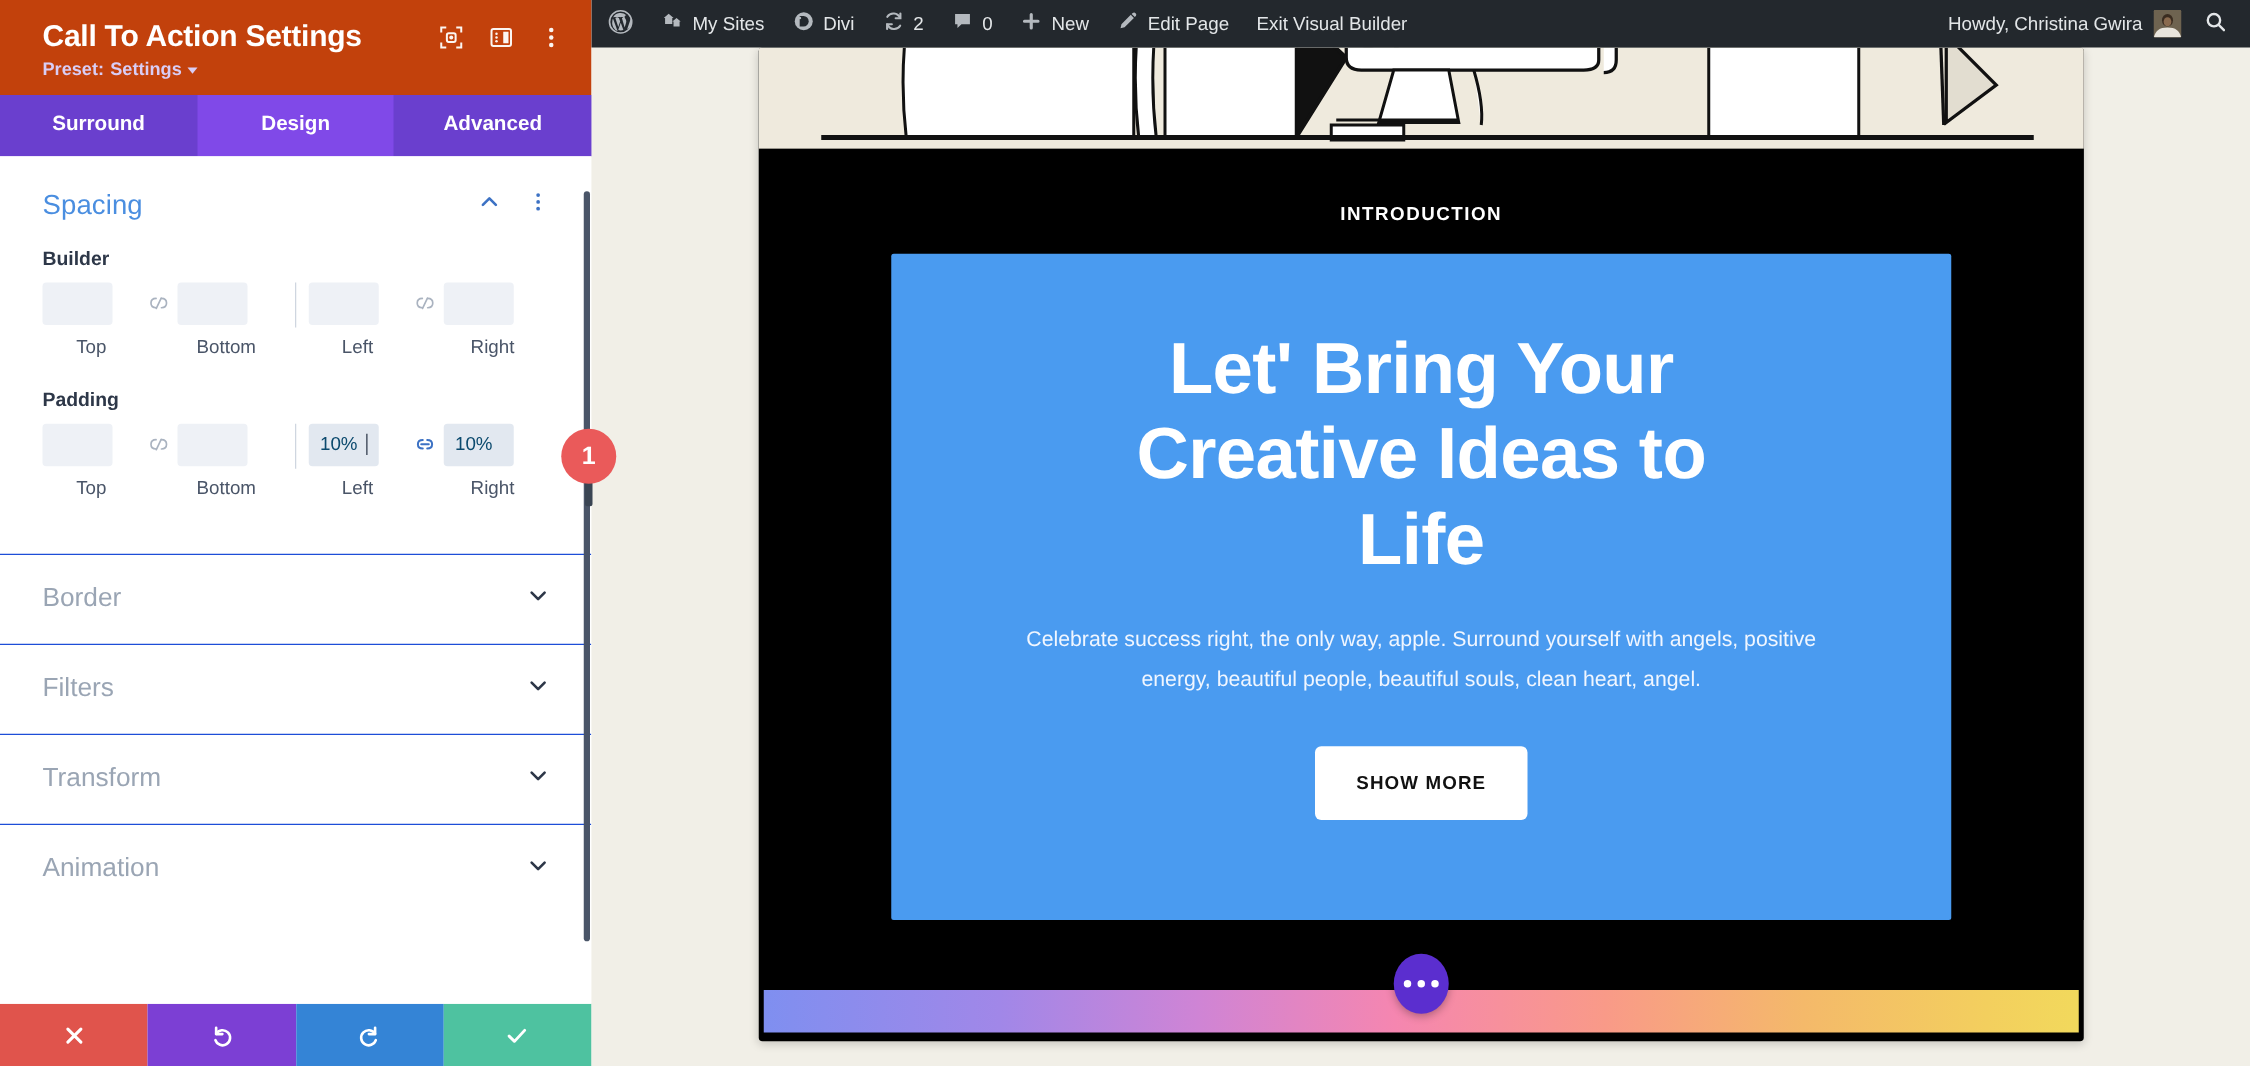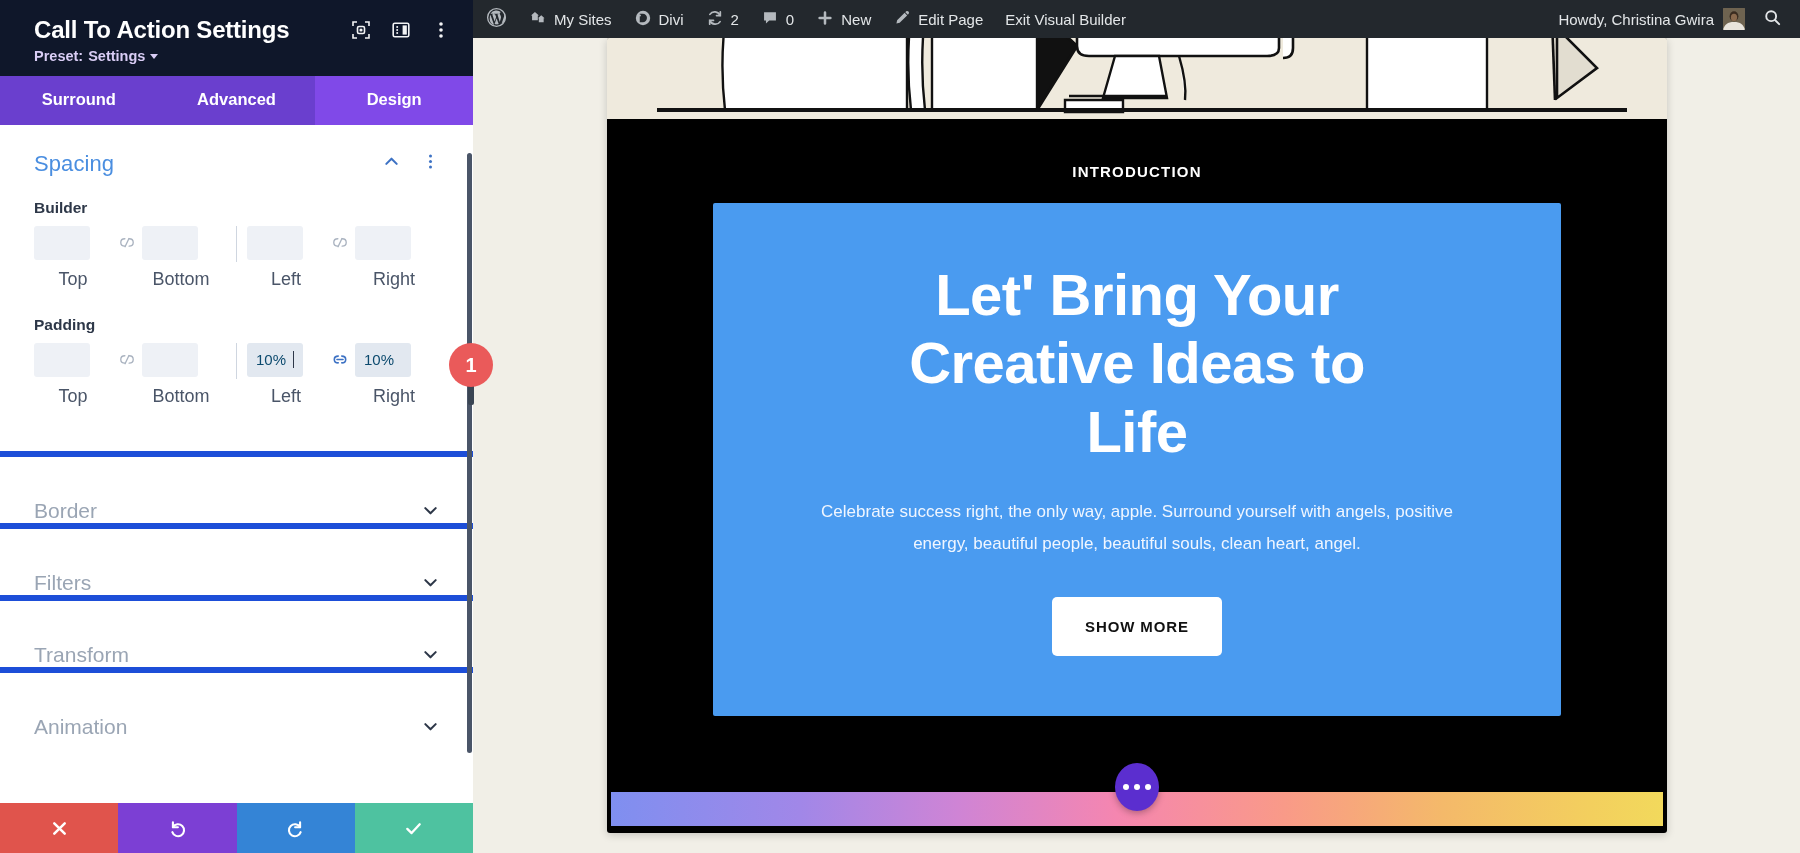--- a/index.html
+++ b/index.html
@@ -13,21 +13,21 @@
 
   
   .panel {
     position: absolute; left: 0; top: 0;
     width: 473px; height: 853px;
     background: #ffffff;
     display: flex; flex-direction: column;
     z-index: 40;
   }
   .panel-header {
-    background: #0f172a;
+    background: #c2410c;
     padding: 16px 22px 12px 34px;
     position: relative;
     flex: 0 0 auto;
   }
   .panel-title-row { display: flex; align-items: flex-start; }
   .panel-title {
     color: #fff; font-size: 24px; font-weight: 700;
     letter-spacing: -0.2px; line-height: 1.15; flex: 1;
   }
   .header-icons { display: flex; align-items: center; gap: 20px; padding-top: 4px; }
@@ -86,38 +86,38 @@
   .fcell { width: 78px; }
   .finput {
     width: 56px; height: 34px; background: #eef1f6; border: none;
     border-radius: 3px; font-family: "Liberation Sans", sans-serif;
     font-size: 15px; color: #0c4a6e; padding: 0 9px;
     outline: none; display:block;
   }
   .finput.filled { background: #e2e8f0; }
   .finput.focused { background: #e2e8f0; }
   .fcell-label {
-    text-align: center; font-size: 18px; color: #4a5568;
+    text-align: center; font-size: 15px; color: #4a5568;
     margin-top: 9px; font-weight: 400;
   }
   .link-btn {
     width: 30px; height: 34px; display: flex; align-items: center;
     justify-content: center; cursor: pointer; flex: 0 0 auto;
   }
   .caret-wrap { position: relative; }
   .caret-bar {
     position: absolute; width: 1.3px; height: 17px; background: #2d3748;
     top: 8.5px; left: 46px;
   }
 
   .accordion { margin-top: 34px; }
   .acc-item {
-    border-top: 6px solid #1d4ed8;
+    border-top: 1px solid #1d4ed8;
     padding: 0 34px; height: 72px;
-    display: flex; align-items: flex-end; cursor: pointer;
+    display: flex; align-items: center; cursor: pointer;
   }
   .acc-label { flex: 1; font-size: 21px; color: #9aa5b4; font-weight: 400; }
 
   .panel-footer { display: flex; flex: 0 0 auto; height: 50px; }
   .fbtn {
     flex: 1; display: flex; align-items: center; justify-content: center;
     cursor: pointer;
   }
   .fbtn.close { background: #e0544c; }
   .fbtn.undo  { background: #7c3fd4; }
@@ -167,21 +167,21 @@
   .cta-section {
     position: absolute; left: 0; top: 81px; width: 1060px;
     background: #000; padding: 44px 0 0 0;
   }
   .intro-label {
     text-align: center; color: #fff; font-size: 15px;
     font-weight: 700; letter-spacing: 1.2px;
   }
   .cta-box {
     margin: 23px 106px 0 106px; background: #4a9bf0;
-    padding: 58px 0 60px 0; border-radius: 2px;
+    padding: 58px 0 80px 0; border-radius: 2px;
   }
   .cta-h1 {
     color: #fff; text-align: center; font-size: 58px; font-weight: 700;
     line-height: 1.18; letter-spacing: -0.5px;
     max-width: 560px; margin: 0 auto;
   }
   .cta-p {
     color: #f0f6ff; text-align: center; font-size: 17px;
     line-height: 1.85; margin: 30px auto 0; max-width: 640px;
     font-weight: 400;
@@ -262,22 +262,22 @@
       </div>
       <div class="preset-row">
         <span>Preset:</span>
         <span>Settings</span>
         <span class="caret-dn"></span>
       </div>
     </div>
 
     <div class="tabs">
       <div class="tab">Surround</div>
+      <div class="tab active">Design</div>
       <div class="tab">Advanced</div>
-      <div class="tab active">Design</div>
     </div>
 
     <div class="panel-body">
 
       <div class="section-spacing">
         <div class="section-head">
           <div class="section-title">Spacing</div>
           <div class="sec-ctrl">
             <span class="chev-up">
               <svg viewBox="0 0 18 18" width="17" height="17" fill="none" stroke="#3d72c4" stroke-width="2.2" stroke-linecap="round" stroke-linejoin="round">

